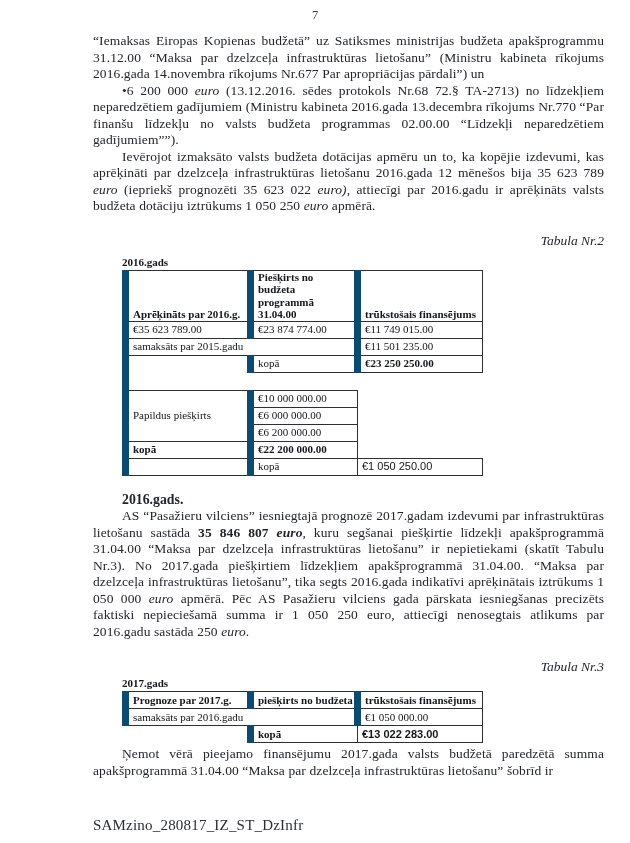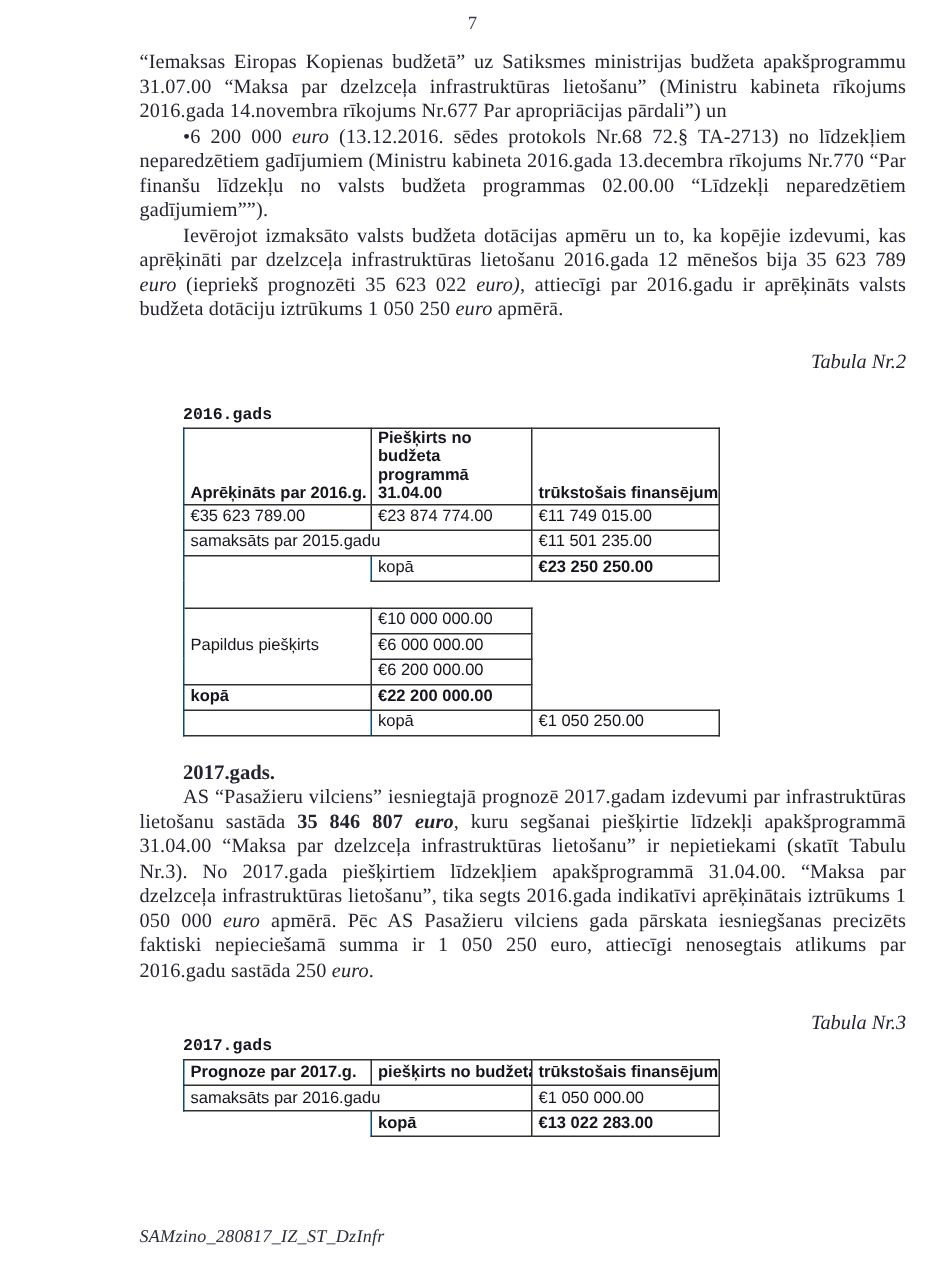--- a/index.html
+++ b/index.html
@@ -28,65 +28,65 @@
     font-style:italic; font-size:13.5px; text-align:right;
     line-height:17px;
   }
   .cap2 { margin-top:17px; }
   .cap3 { margin-top:18px; }
   .heading {
     font-weight:bold; font-size:13.8px; line-height:16.5px;
     margin:16px 0 0 29px;
   }
   .tbl-title {
-    font-family:Liberation Mono, monospace;
+    font-family:Liberation Serif, serif;
     font-size:11px; font-weight:bold; color:#14151d;
-    margin:22px 0 1px 29px; line-height:13px;
+    margin:7px 0 1px 29px; line-height:13px;
   }
   .tbl-title.t3 { margin-top:2px; }
   table.fin {
     border-collapse:collapse; table-layout:fixed;
     margin-left:29px; width:357px;
     font-family:"Liberation Sans", sans-serif;
     font-size:11px; color:#14151d;
   }
   table.fin td {
     padding:0 4px; line-height:12.5px; height:16px;
     overflow:hidden;
   }
-  td.bL { border-left:1px solid #0c4a6e; }
+  td.bL { border-left:7px solid #0c4a6e;font-family:Liberation Serif, serif; }
   td.bR { border-right:1px solid #2f2f2f; }
   td.bT { border-top:1px solid #2f2f2f; }
   td.bB { border-bottom:1px solid #2f2f2f; }
   td.hdr { font-weight:bold; }
   td.num { }
   td.bold { font-weight:bold; }
   td.vbot { vertical-align:bottom; }
   td.nowrap { white-space:nowrap; }
   tr.hrow { height:33px; }
   tr.gap { height:18px; }
   tr.addrow { height:15px; }
   tr.h3row { height:17px;margin-left:48px; }
   .si { font-style:italic; }
   .sb { font-weight:bold; }
   .sbi { font-weight:bold; font-style:italic; }
   p.last { margin-top:3px; }
   .footer {
     position:absolute; left:93px; top:817px;
-    font-size:12px; color:#2b2d3a; letter-spacing:0.2px;font-style:italic;
+    font-size:15px; color:#2b2d3a; letter-spacing:0.2px;
   }
 </style>
 </head>
 <body>
 
 <div class="page">
 
   <div class="pageno">7</div>
 
-  <p class="para first"><span>“Iemaksas Eiropas Kopienas budžetā” uz Satiksmes ministrijas budžeta apakšprogrammu 31.07.00 “Maksa par dzelzceļa infrastruktūras lietošanu” (Ministru kabineta rīkojums 2016.gada 14.novembra rīkojums Nr.677 Par apropriācijas pārdali”) un</span></p>
+  <p class="para first"><span>“Iemaksas Eiropas Kopienas budžetā” uz Satiksmes ministrijas budžeta apakšprogrammu 31.12.00 “Maksa par dzelzceļa infrastruktūras lietošanu” (Ministru kabineta rīkojums 2016.gada 14.novembra rīkojums Nr.677 Par apropriācijas pārdali”) un</span></p>
   <p class="para indent"><span>•6 200 000 </span><span class="si">euro</span><span> (13.12.2016. sēdes protokols Nr.68 72.§ TA-2713) no līdzekļiem neparedzētiem gadījumiem (Ministru kabineta 2016.gada 13.decembra rīkojums Nr.770 “Par finanšu līdzekļu no valsts budžeta programmas 02.00.00 “Līdzekļi neparedzētiem gadījumiem””).</span></p>
   <p class="para indent"><span>Ievērojot izmaksāto valsts budžeta dotācijas apmēru un to, ka kopējie izdevumi, kas aprēķināti par dzelzceļa infrastruktūras lietošanu 2016.gada 12 mēnešos bija 35 623 789 </span><span class="si">euro</span><span> (iepriekš prognozēti 35 623 022 </span><span class="si">euro)</span><span>, attiecīgi par 2016.gadu ir aprēķināts valsts budžeta dotāciju iztrūkums 1 050 250 </span><span class="si">euro</span><span> apmērā.</span></p>
 
   <div class="caption cap2">Tabula Nr.2</div>
 
   <div class="tbl-title">2016.gads</div>
 
   <table class="fin">
     <colgroup>
         <col style="width:125px">
@@ -137,21 +137,21 @@
       <td></td>
     </tr>
     <tr>
       <td class="bL bB"></td>
       <td class="bL bR bB">kopā</td>
       <td class="bT bR bB num">€1 050 250.00</td>
     </tr>
   </tbody>
     </table>
 
-  <div class="heading">2017.gads.</div>
+  <div class="heading">2016.gads.</div>
 
   <p class="para indent"><span>AS “Pasažieru vilciens” iesniegtajā prognozē 2017.gadam izdevumi par infrastruktūras lietošanu sastāda </span><span class="sb">35 846 807 </span><span class="sbi">euro</span><span>, kuru segšanai piešķirtie līdzekļi apakšprogrammā 31.04.00 “Maksa par dzelzceļa infrastruktūras lietošanu” ir nepietiekami (skatīt Tabulu Nr.3). No 2017.gada piešķirtiem līdzekļiem apakšprogrammā 31.04.00. “Maksa par dzelzceļa infrastruktūras lietošanu”, tika segts 2016.gada indikatīvi aprēķinātais iztrūkums 1 050 000 </span><span class="si">euro</span><span> apmērā. Pēc AS Pasažieru vilciens gada pārskata iesniegšanas precizēts faktiski nepieciešamā summa ir 1 050 250 euro, attiecīgi nenosegtais atlikums par 2016.gadu sastāda 250 </span><span class="si">euro</span><span>.</span></p>
 
   <div class="caption cap3">Tabula Nr.3</div>
 
   <div class="tbl-title t3">2017.gads</div>
 
   <table class="fin">
     <colgroup>
         <col style="width:125px">
@@ -169,16 +169,17 @@
       <td class="bL bR bB num">€1 050 000.00</td>
     </tr>
     <tr>
       <td></td>
       <td class="bL bR bB bold">kopā</td>
       <td class="bR bB num bold">€13 022 283.00</td>
     </tr>
   </tbody>
     </table>
 
+  <p class="para indent last"><span>Ņemot vērā pieejamo finansējumu 2017.gada valsts budžetā paredzētā summa apakšprogrammā 31.04.00 “Maksa par dzelzceļa infrastruktūras lietošanu” šobrīd ir</span></p>
 
   <div class="footer">SAMzino_280817_IZ_ST_DzInfr</div>
 
 </div>
 
 </body></html>

